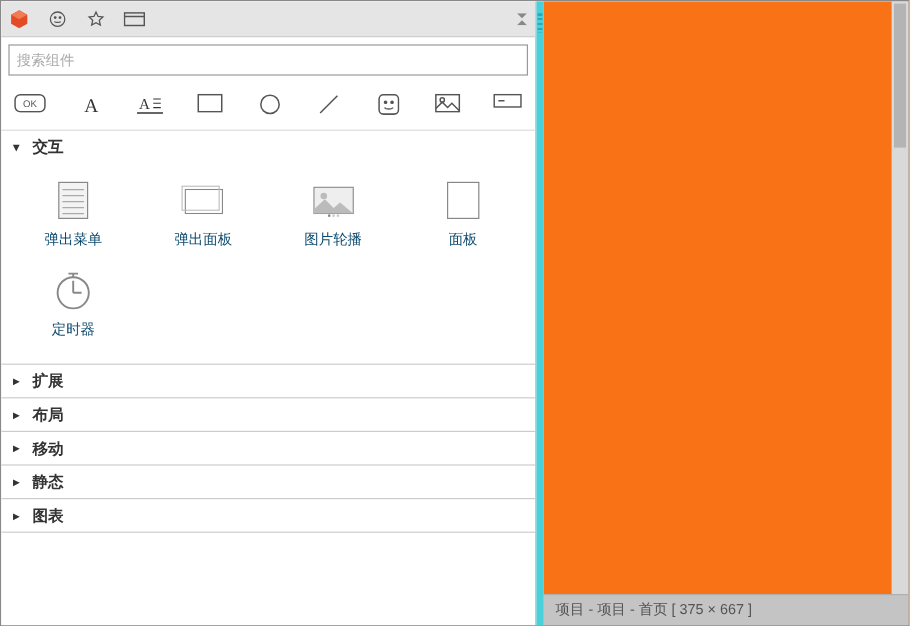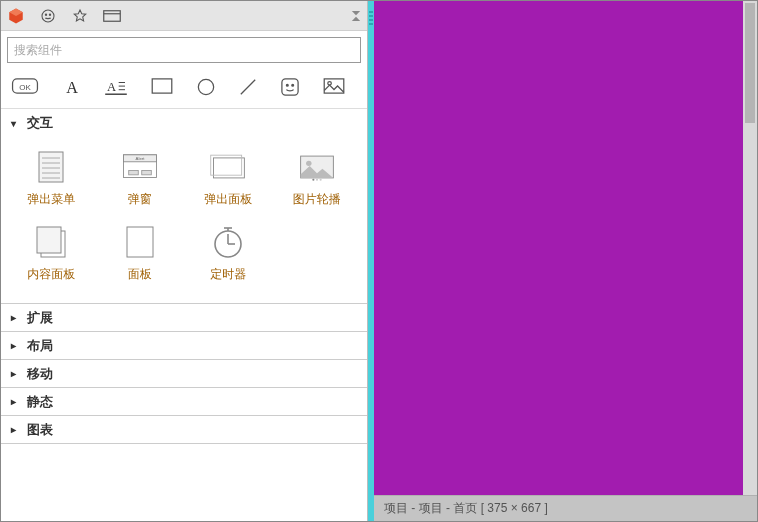--- a/index.html
+++ b/index.html
@@ -8,21 +8,21 @@
     font-family: "Microsoft YaHei", Arial, sans-serif;
     font-size: 12px;
     color: #333;
     background: #fff;
     border: 1px solid #888;
     overflow: hidden;
     display: flex;
   }
   
   .left-panel {
-    width: 367px; height: 100%;
+    width: 446px; height: 100%;
     display: flex; flex-direction: column;
     border-right: 1px solid #bcbcbc;
     background: #fff;
   }
   .left-toolbar {
     height: 30px;
     background: #e5e5e5;
     display: flex; align-items: center;
     padding: 0 6px;
     gap: 14px;
@@ -77,39 +77,39 @@
   }
   .comp {
     display:flex; flex-direction:column; align-items:center;
     gap: 8px;
   }
   .comp-icon {
     width: 40px; height: 32px;
     display:flex; align-items:center; justify-content:center;
     position: relative;
   }
-  .comp-label { font-size: 12px; color:#a16207; white-space: nowrap; }
+  .comp-label { font-size: 12px; color:#0c4a6e; white-space: nowrap; }
 
   
   .divider-strip {
     width: 6px; height: 100%;
     background: #49d0db;
     position: relative;
   }
   .divider-strip::after{
     content:"";
     position:absolute; left:1px; top:10px;
     width:4px; height:16px;
     background: repeating-linear-gradient(#2aa8b3 0 2px, transparent 2px 4px);
   }
 
   
   .right-area {
     flex: 1; height: 100%;
-    background: #a21caf;
+    background: #f97316;
     position: relative;
   }
   .status-bar {
     position: absolute;
     left: 0; right: 0; bottom: 0;
     height: 26px;
     display: flex; align-items: center;
     padding: 0 10px;
     font-size: 12px;
     color: #545454;
@@ -243,32 +243,20 @@
               <line x1="11" y1="8" x2="29" y2="8" stroke="#aaa"></line>
               <line x1="11" y1="13" x2="29" y2="13" stroke="#aaa"></line>
               <line x1="11" y1="18" x2="29" y2="18" stroke="#aaa"></line>
               <line x1="11" y1="23" x2="29" y2="23" stroke="#aaa"></line>
               <line x1="11" y1="28" x2="29" y2="28" stroke="#aaa"></line>
             </svg>
         </span>
         <span class="comp-label">弹出菜单</span>
       </div>
 
-      <div class="comp">
-        <span class="comp-icon">
-          <svg viewBox="0 0 46 36" width="46" height="36">
-              <rect x="4" y="4" width="38" height="26" fill="#fff" stroke="#888"></rect>
-              <rect x="4" y="4" width="38" height="8" fill="#ececec" stroke="#888"></rect>
-              <text x="23" y="10" font-size="5" text-anchor="middle" fill="#666" font-family="Arial">Alert</text>
-              <rect x="10" y="22" width="11" height="5" fill="#ddd" stroke="#999"></rect>
-              <rect x="25" y="22" width="11" height="5" fill="#ddd" stroke="#999"></rect>
-            </svg>
-        </span>
-        <span class="comp-label">弹窗</span>
-      </div>
 
 
       <div class="comp">
         <span class="comp-icon">
           <svg viewBox="0 0 44 32" width="44" height="32">
               <rect x="6" y="6" width="34" height="22" fill="#fff" stroke="#888"></rect>
               <rect x="3" y="3" width="34" height="22" fill="none" stroke="#bbb"></rect>
             </svg>
         </span>
         <span class="comp-label">弹出面板</span>
@@ -281,29 +269,20 @@
               <circle cx="13" cy="12" r="3" fill="#bbb"></circle>
               <path d="M4 24l10-9 8 8 6-5 12 10H4z" fill="#bbb"></path>
               <circle cx="18" cy="30" r="1.2" fill="#888"></circle>
               <circle cx="22" cy="30" r="1.2" fill="#ccc"></circle>
               <circle cx="26" cy="30" r="1.2" fill="#ccc"></circle>
             </svg>
         </span>
         <span class="comp-label">图片轮播</span>
       </div>
 
-      <div class="comp">
-        <span class="comp-icon">
-          <svg viewBox="0 0 40 34" width="40" height="34">
-              <rect x="10" y="6" width="24" height="26" fill="#fff" stroke="#888"></rect>
-              <rect x="6" y="2" width="24" height="26" fill="#f4f4f4" stroke="#888"></rect>
-            </svg>
-        </span>
-        <span class="comp-label">内容面板</span>
-      </div>
 
 
       <div class="comp">
         <span class="comp-icon">
           <svg viewBox="0 0 34 34" width="34" height="34">
               <rect x="4" y="2" width="26" height="30" fill="#fff" stroke="#888"></rect>
             </svg>
         </span>
         <span class="comp-label">面板</span>
       </div>

